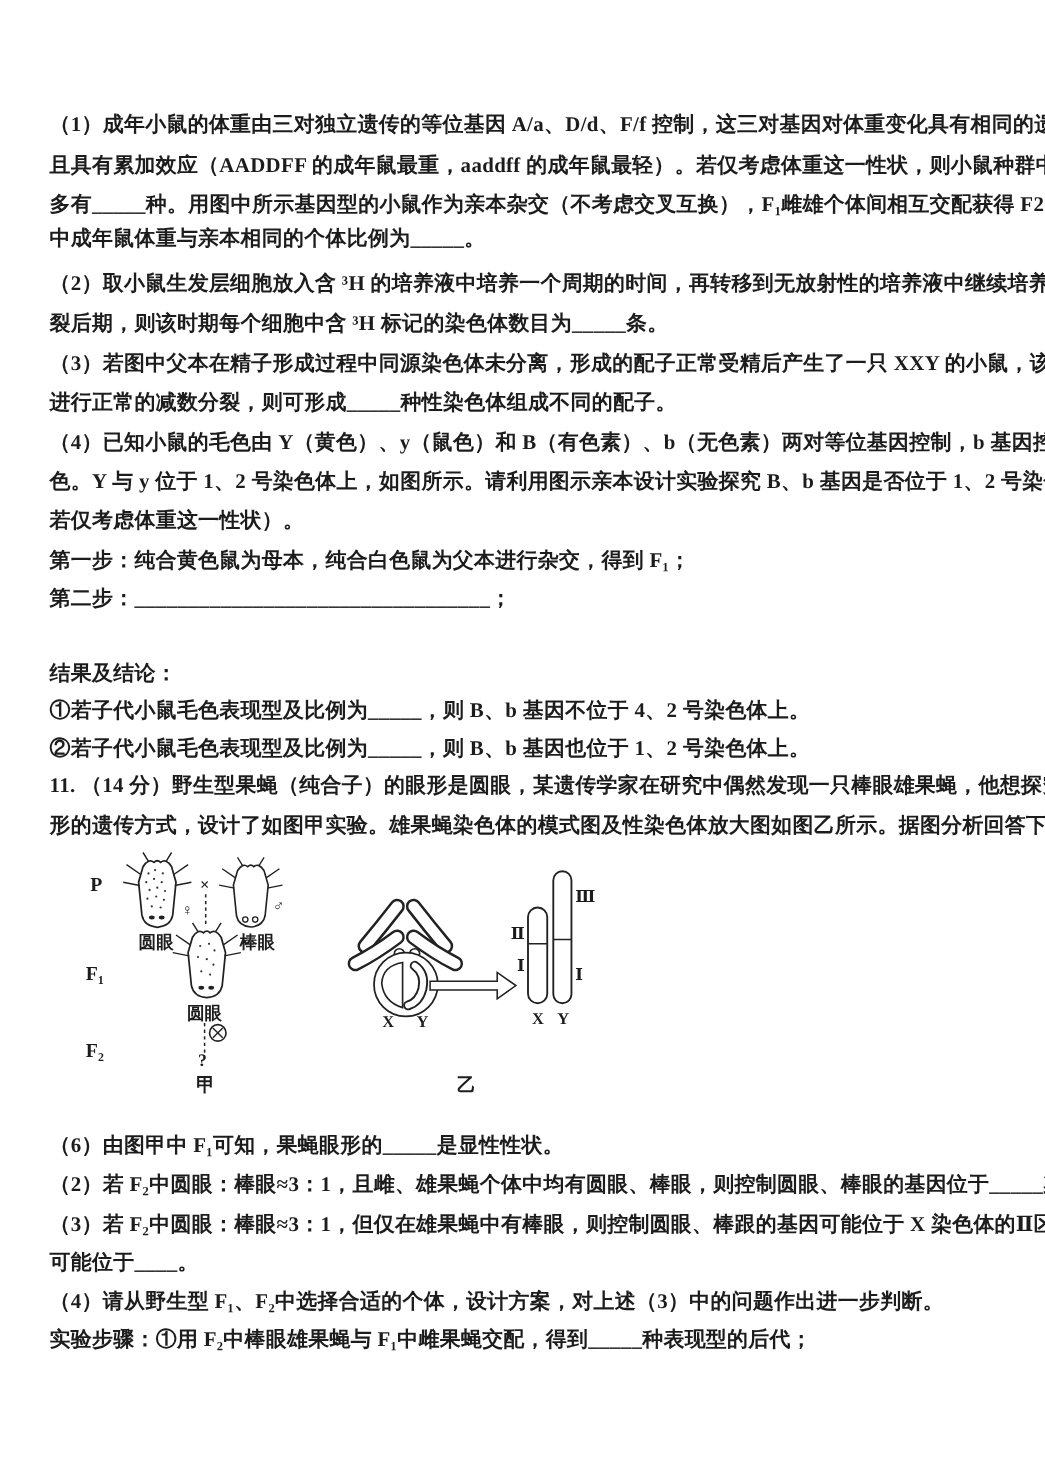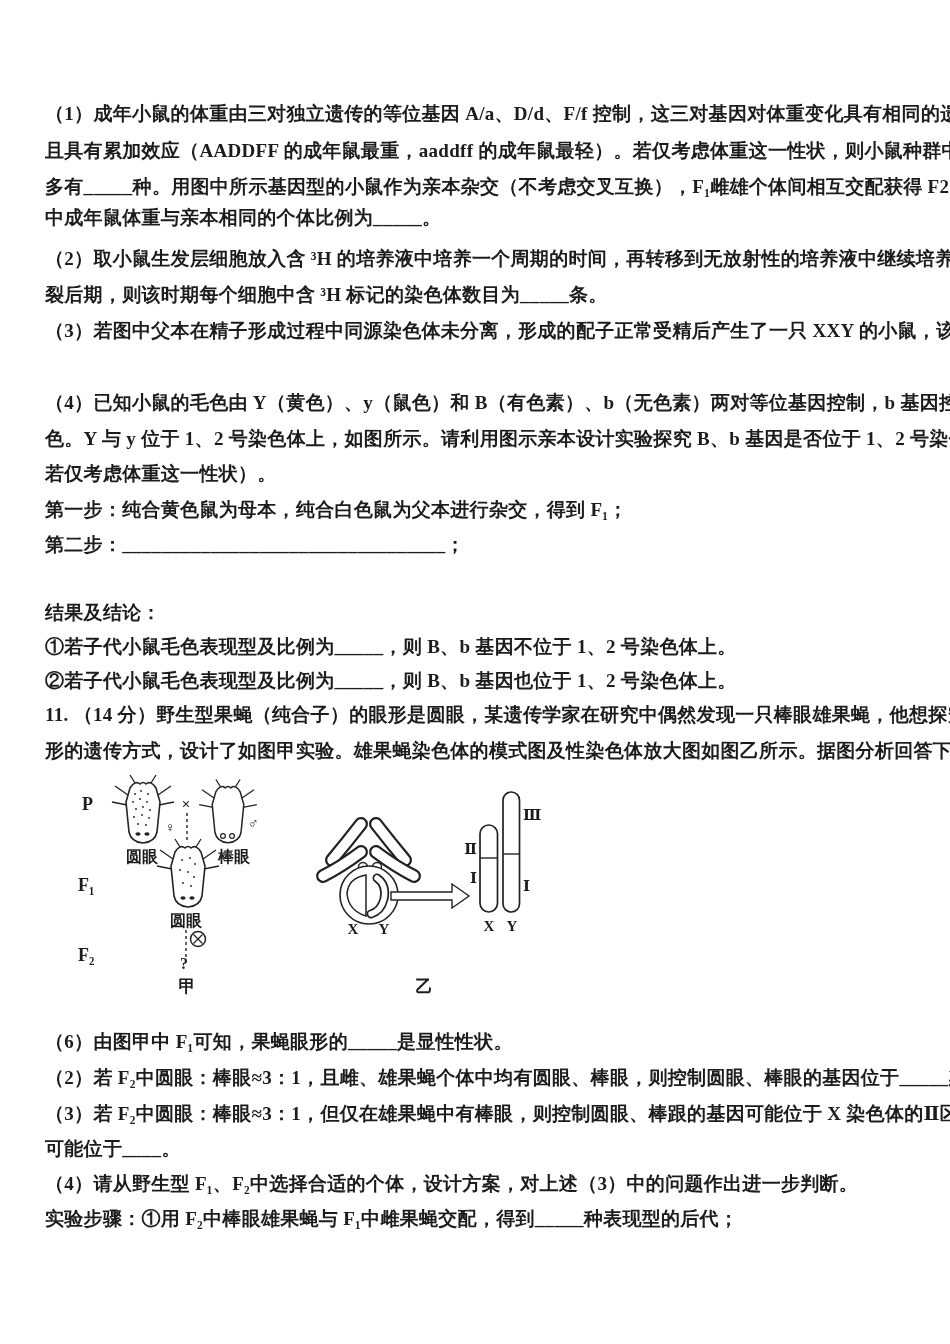--- a/index.html
+++ b/index.html
@@ -36,27 +36,28 @@
 
 <div class="page">
 
   <div class="ln" style="top:102px">（1）成年小鼠的体重由三对独立遗传的等位基因 A/a、D/d、F/f 控制，这三对基因对体重变化具有相同的遗传效应，</div>
   <div class="ln" style="top:139px">且具有累加效应（AADDFF 的成年鼠最重，aaddff 的成年鼠最轻）。若仅考虑体重这一性状，则小鼠种群中基因型最</div>
   <div class="ln" style="top:175px">多有_____种。用图中所示基因型的小鼠作为亲本杂交（不考虑交叉互换），F₁雌雄个体间相互交配获得 F2，则 F2</div>
   <div class="ln" style="top:206px">中成年鼠体重与亲本相同的个体比例为_____。</div>
   <div class="ln" style="top:247px">（2）取小鼠生发层细胞放入含 ³H 的培养液中培养一个周期的时间，再转移到无放射性的培养液中继续培养至细胞分</div>
   <div class="ln" style="top:283px">裂后期，则该时期每个细胞中含 ³H 标记的染色体数目为_____条。</div>
   <div class="ln" style="top:319px">（3）若图中父本在精子形成过程中同源染色体未分离，形成的配子正常受精后产生了一只 XXY 的小鼠，该小鼠如能</div>
+  <div class="ln" style="top:355px">进行正常的减数分裂，则可形成_____种性染色体组成不同的配子。</div>
   <div class="ln" style="top:391px">（4）已知小鼠的毛色由 Y（黄色）、y（鼠色）和 B（有色素）、b（无色素）两对等位基因控制，b 基因控制毛色为白</div>
   <div class="ln" style="top:427px">色。Y 与 y 位于 1、2 号染色体上，如图所示。请利用图示亲本设计实验探究 B、b 基因是否位于 1、2 号染色体上（注：不</div>
   <div class="ln" style="top:462px">若仅考虑体重这一性状）。</div>
   <div class="ln" style="top:533px">第二步：_________________________________；</div>
   <div class="ln" style="top:498px">第一步：纯合黄色鼠为母本，纯合白色鼠为父本进行杂交，得到 F₁；</div>
   <div class="ln" style="top:601px">结果及结论：</div>
-  <div class="ln" style="top:635px">①若子代小鼠毛色表现型及比例为_____，则 B、b 基因不位于 1、2 号染色体上。</div>
+  <div class="ln" style="top:635px">①若子代小鼠毛色表现型及比例为_____，则 B、b 基因不位于 4、2 号染色体上。</div>
   <div class="ln" style="top:669px">②若子代小鼠毛色表现型及比例为_____，则 B、b 基因也位于 1、2 号染色体上。</div>
   <div class="ln" style="top:703px">11. （14 分）野生型果蝇（纯合子）的眼形是圆眼，某遗传学家在研究中偶然发现一只棒眼雄果蝇，他想探究果蝇眼</div>
   <div class="ln" style="top:739px">形的遗传方式，设计了如图甲实验。雄果蝇染色体的模式图及性染色体放大图如图乙所示。据图分析回答下列问题。</div>
   <div class="ln" style="top:1030px">（6）由图甲中 F₁可知，果蝇眼形的_____是显性性状。</div>
   <div class="ln" style="top:1066px">（2）若 F₂中圆眼：棒眼≈3：1，且雌、雄果蝇个体中均有圆眼、棒眼，则控制圆眼、棒眼的基因位于_____染色体上。</div>
   <div class="ln" style="top:1102px">（3）若 F₂中圆眼：棒眼≈3：1，但仅在雄果蝇中有棒眼，则控制圆眼、棒跟的基因可能位于 X 染色体的Ⅱ区段，也</div>
   <div class="ln" style="top:1137px">可能位于____。</div>
   <div class="ln" style="top:1172px">（4）请从野生型 F₁、F₂中选择合适的个体，设计方案，对上述（3）中的问题作出进一步判断。</div>
   <div class="ln" style="top:1207px">实验步骤：①用 F₂中棒眼雄果蝇与 F₁中雌果蝇交配，得到_____种表现型的后代；</div>
 

